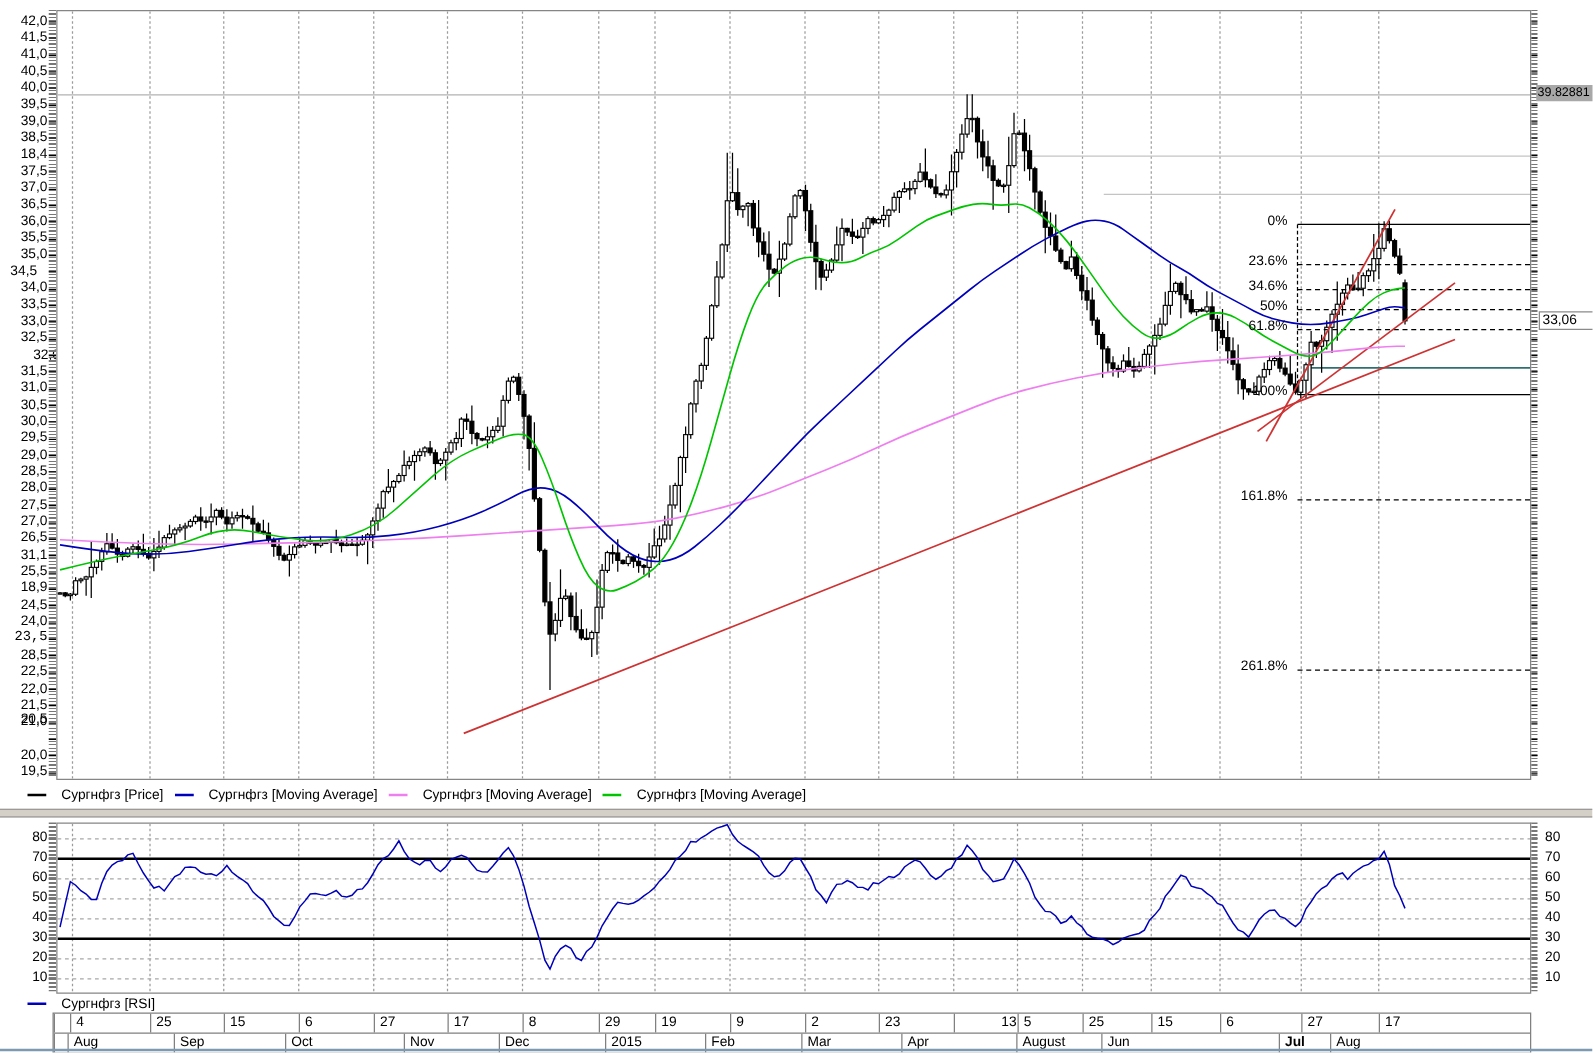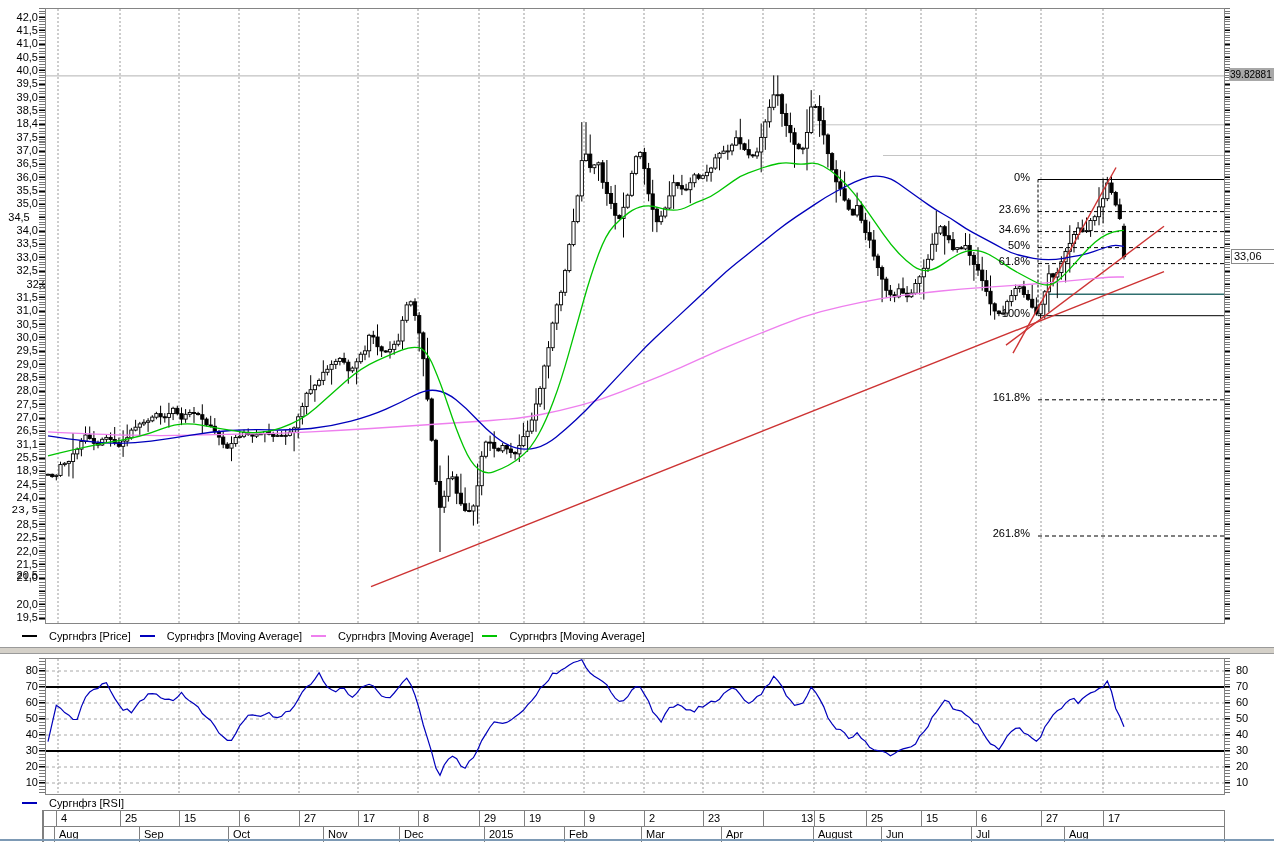--- a/index.html
+++ b/index.html
@@ -884,18 +884,18 @@
       <div class="cell" style="left: 96px; width: 84px;">Sep</div>
       <div class="cell" style="left: 185px; width: 90px;">Oct</div>
       <div class="cell" style="left: 280px; width: 71px;">Nov</div>
       <div class="cell" style="left: 356px; width: 80px;">Dec</div>
       <div class="cell" style="left: 441px; width: 75px;">2015</div>
       <div class="cell" style="left: 521px; width: 72px;">Feb</div>
       <div class="cell" style="left: 598px; width: 75px;">Mar</div>
       <div class="cell" style="left: 678px; width: 87px;">Apr</div>
       <div class="cell" style="left: 770px; width: 63px;">August</div>
       <div class="cell" style="left: 838px; width: 85px;">Jun</div>
-      <div class="cell" style="left: 928px; width: 88px;">Jul</div>
+      <div class="cell" style="left: 980px; width: 88px; font-weight: bold;">Jul</div>
       <div class="cell" style="left: 1021px; width: 155px;">Aug</div>
     </div>
 </div>
 
 <div class="bottomline"></div>
 
 </body></html>

